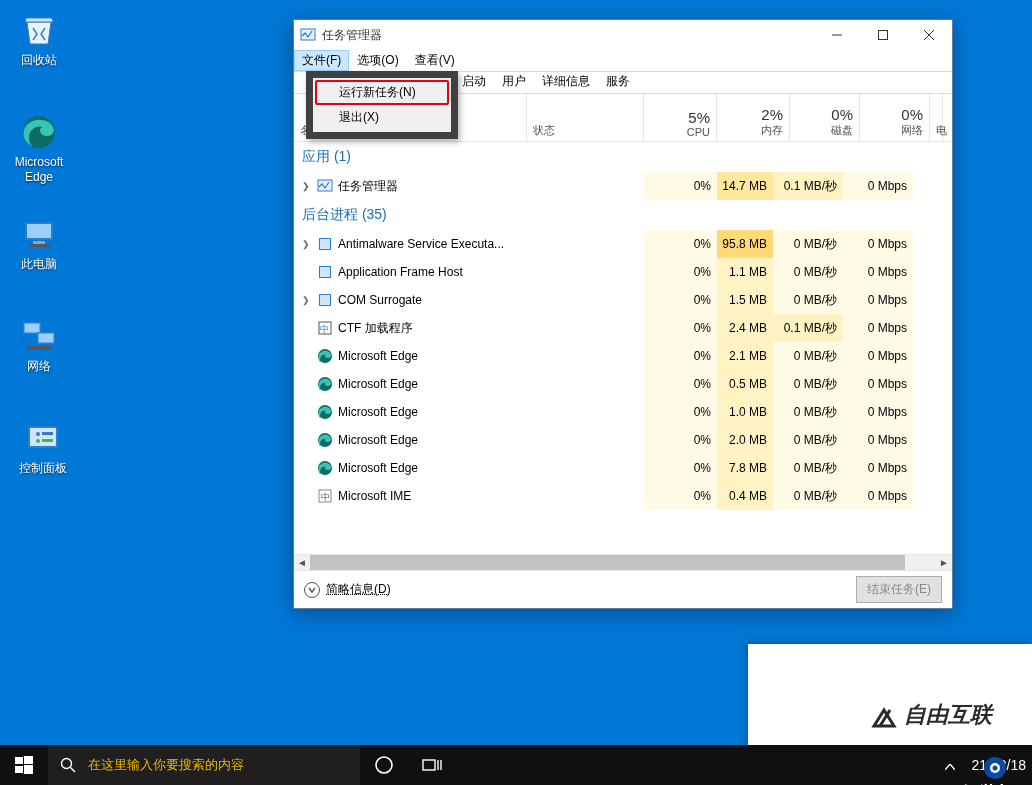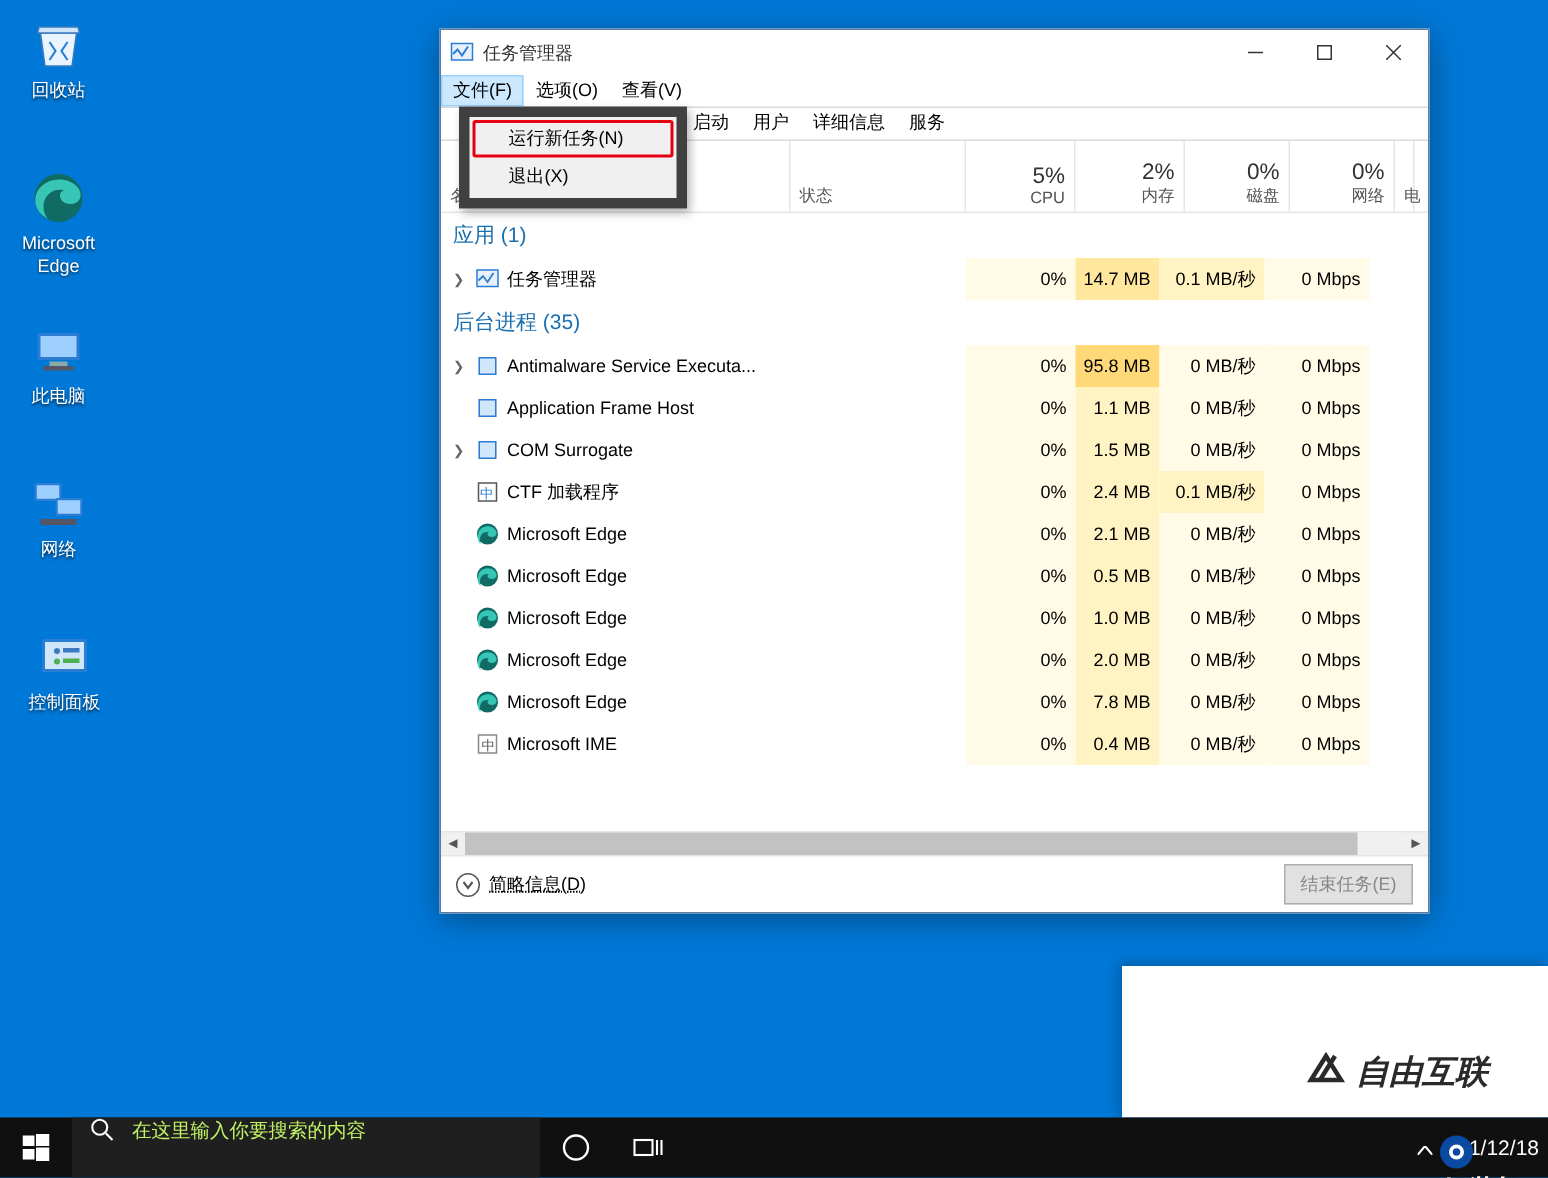--- a/index.html
+++ b/index.html
@@ -145,36 +145,36 @@
 }
 .footer .sp { flex: 1; }
 .footer .btn-end {
   padding: 4px 10px; background: #e1e1e1; border: 1px solid #adadad;
   color: #888;
 }
 
 
 .wm1, .wm2 {
   position: absolute; z-index: 100; pointer-events: none;
-  display: flex; align-items: flex-start; font-weight: 700; font-style: italic;
+  display: flex; align-items: flex-end; font-weight: 700; font-style: italic;
 }
 .wm1 { right: 40px; top: 700px; color: #2a2a2a; font-size: 22px; }
 .wm2 { right: 20px; top: 755px; color: #fff; font-size: 18px; text-shadow: 0 1px 2px #000; flex-direction: column; }
 
 
 .taskbar {
   position: absolute; left: 0; bottom: 0; width: 100%; height: 40px;
   background: #101010; display: flex; align-items: center;
 }
 .taskbar .start {
   width: 48px; height: 100%; display: flex; align-items: center; justify-content: center;
 }
 .taskbar .searchbox {
-  width: 312px; height: 100%; background: #1f1f1f; display: flex; 
-  color: #bef264; font-size: 13px; padding-left: 12px; gap: 12px;
+  width: 312px; height: 100%; background: #1f1f1f; display: flex; align-items: center;
+  color: #eab308; font-size: 13px; padding-left: 12px; gap: 12px;
 }
 .taskbar .tb-icon {
   width: 48px; height: 100%; display: flex; align-items: center; justify-content: center;
 }
 .taskbar .tray {
   position: absolute; right: 0; top: 0; height: 100%; display: flex; align-items: center;
   color: #fff; font-size: 14px; gap: 8px; padding-right: 6px;
 }
 
 

